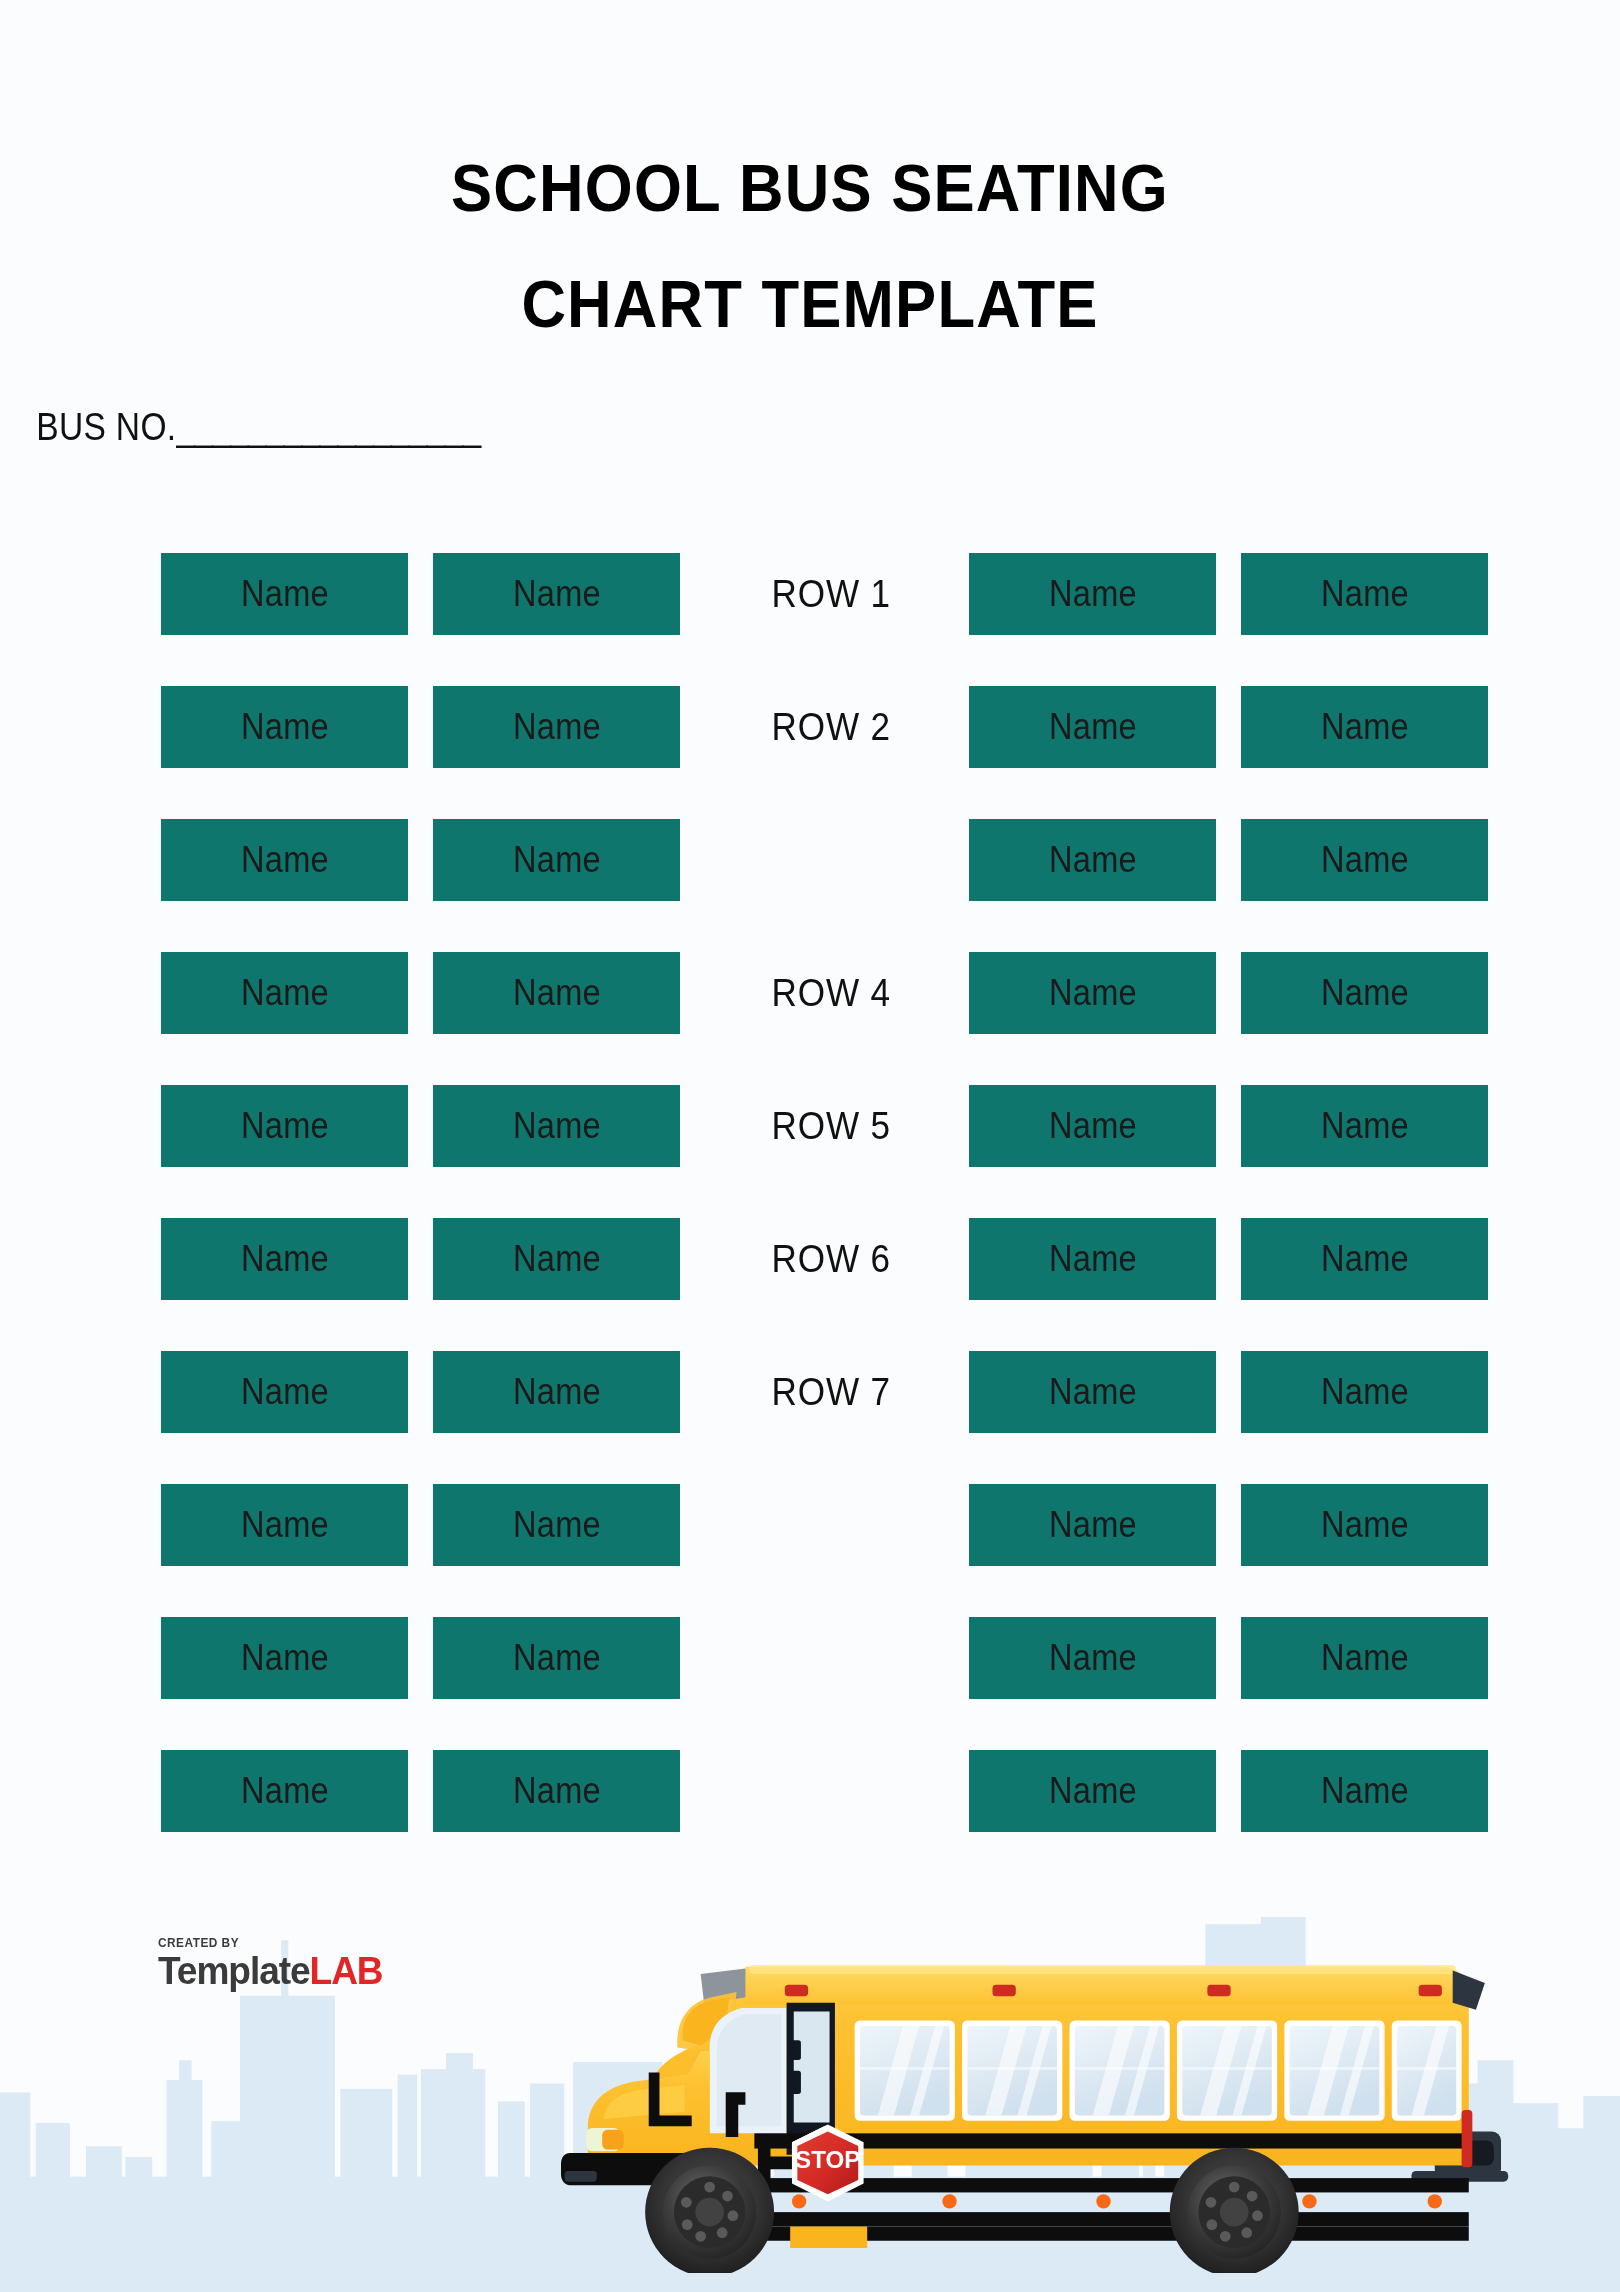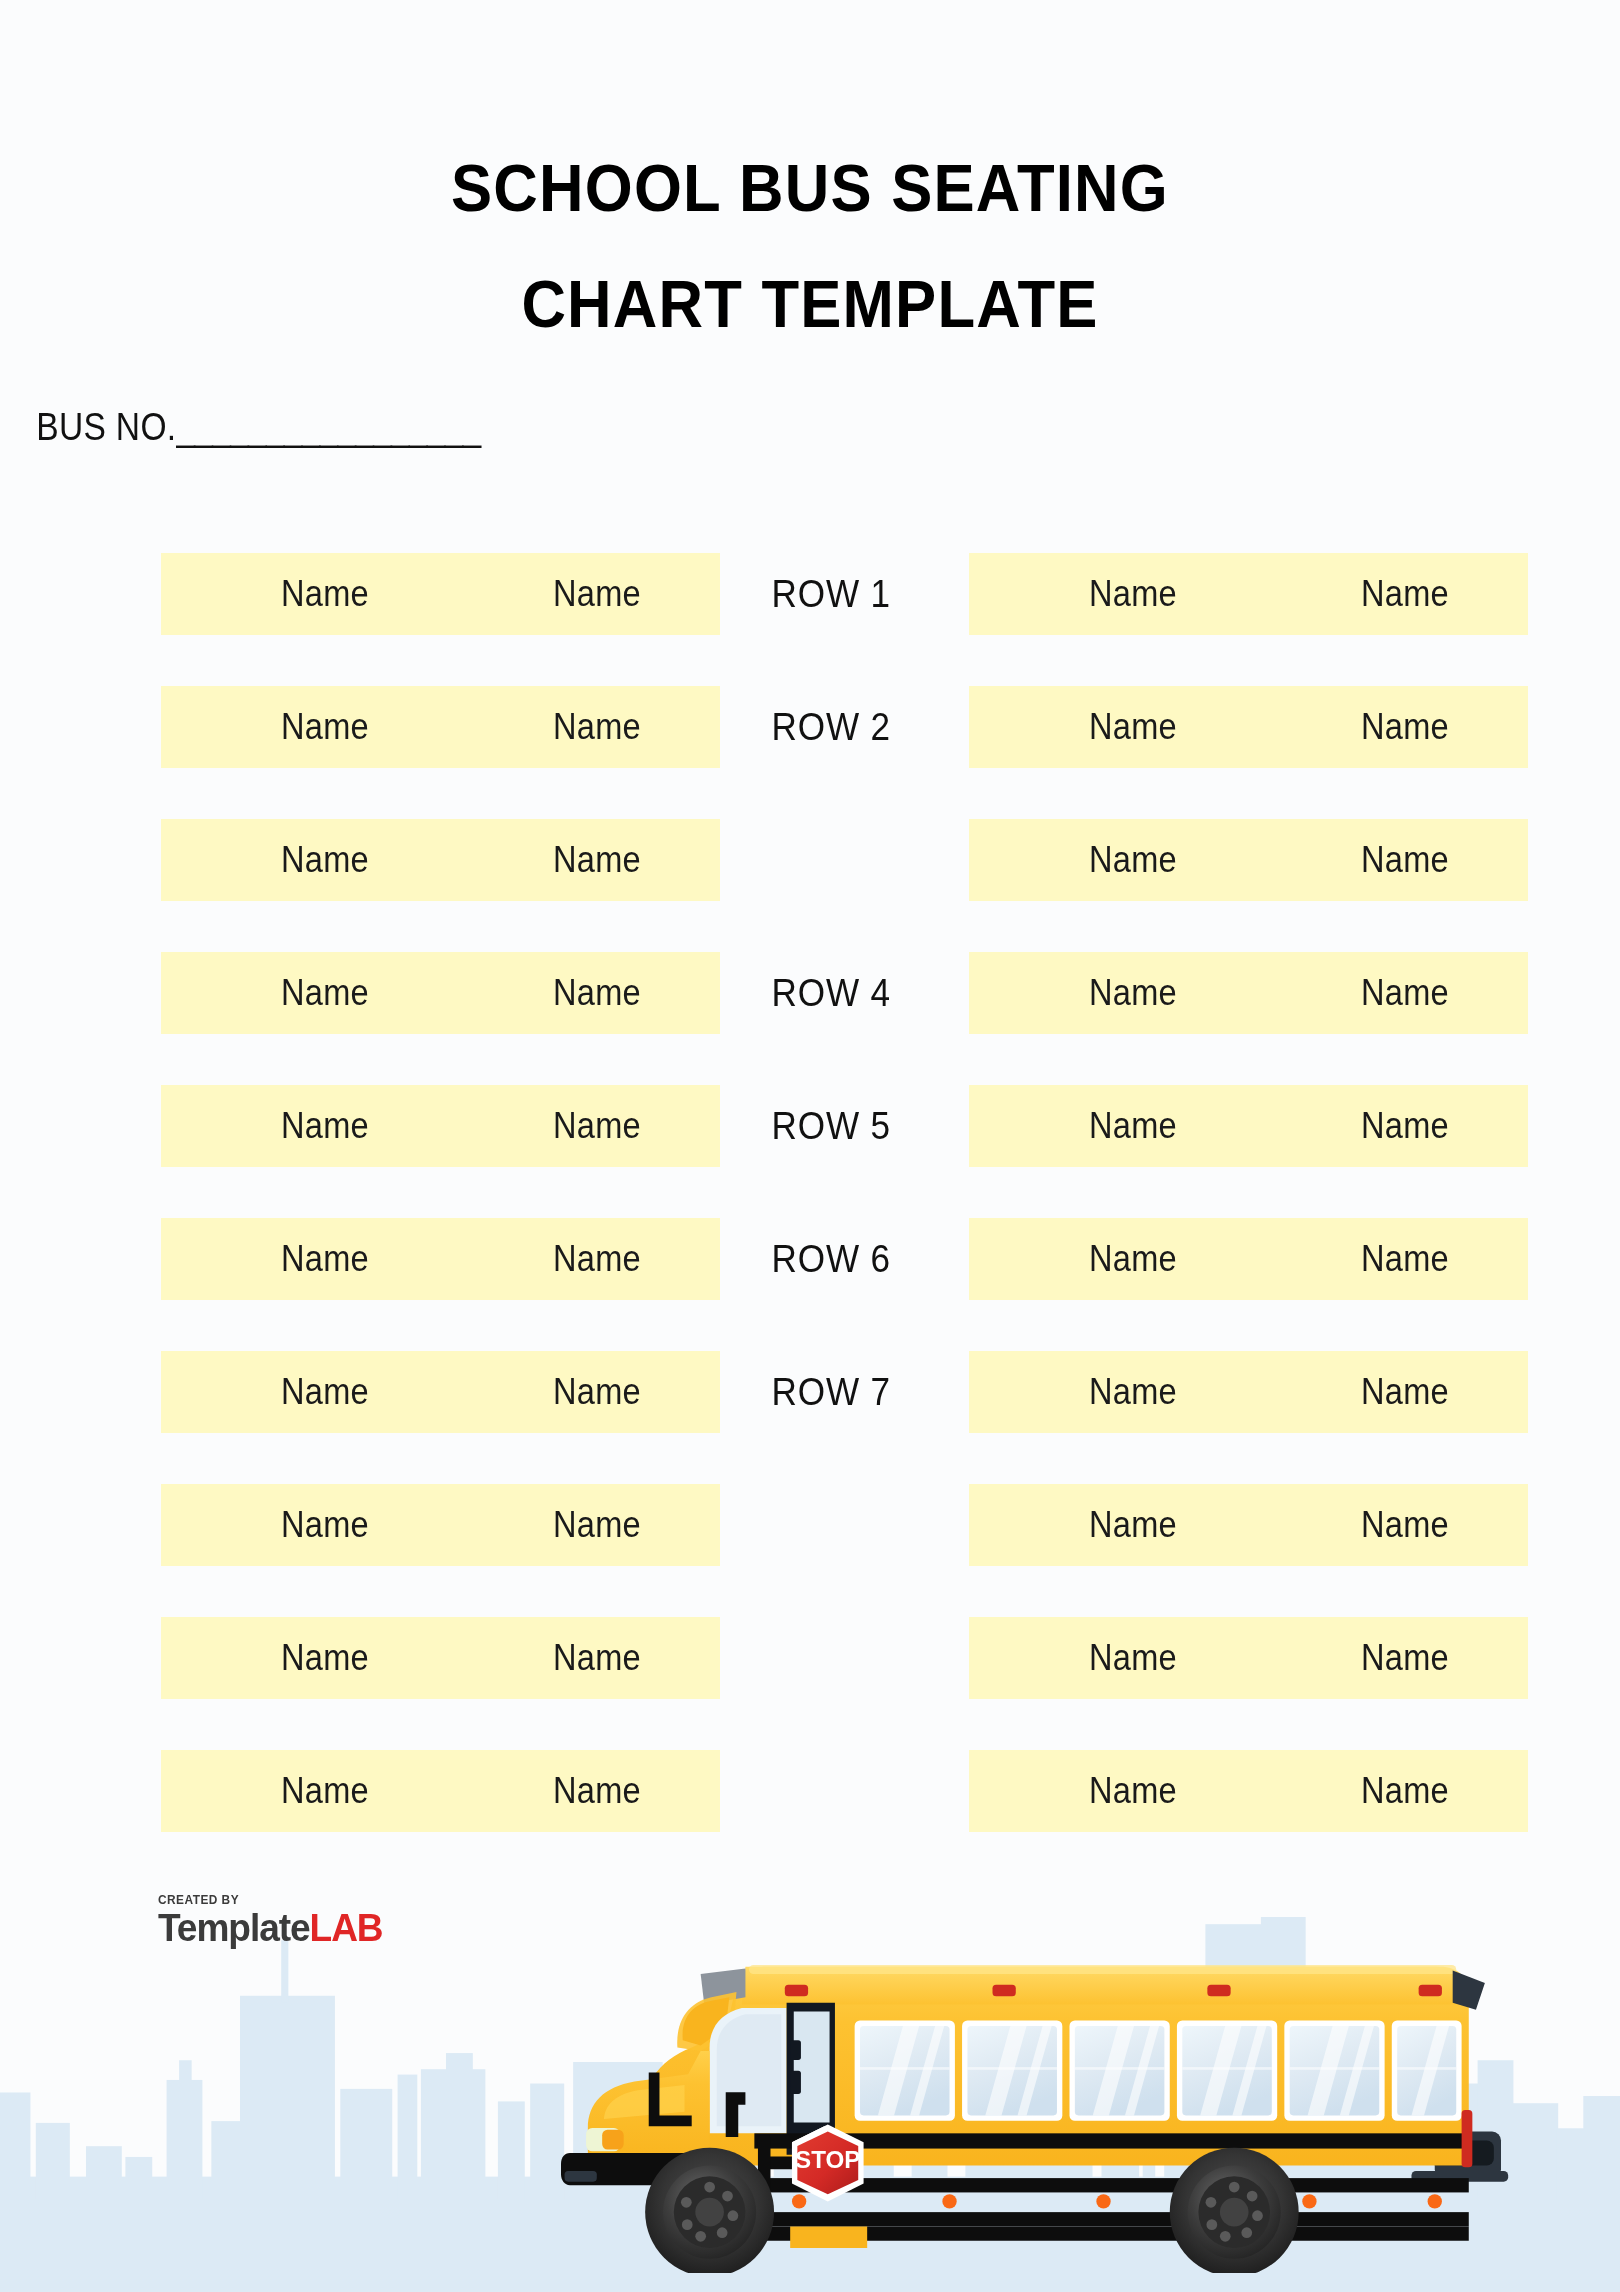--- a/index.html
+++ b/index.html
@@ -77,22 +77,21 @@
   }
   .cell {
     position: absolute;
     top: 0;
     height: 82px;
     display: flex;
     align-items: center;
     justify-content: center;
   }
   .name-cell {
-    background: #fef9c3;
-    padding-left: 40px;
+    background: #0f766e;
   }
   .name-text {
     font-size: 37px;
     font-weight: 400;
     color: #1a1a1a;
     letter-spacing: 0.3px;
     transform: scaleX(0.88);
   }
   .row-label-cell {
     background: transparent;
@@ -129,21 +128,21 @@
     bottom: 19.7px;
     width: 994px;
     height: 376px;
     z-index: 3;
   }
 
   
   .logo {
     position: absolute;
     left: 158px;
-    top: 1894px;
+    top: 1937px;
     z-index: 6;
     line-height: 1;
   }
   .logo-created {
     font-size: 12.5px;
     font-weight: 700;
     letter-spacing: 0.5px;
     color: #3b3b3b;
     margin-bottom: 1.8px;
     transform: scaleX(0.95);

